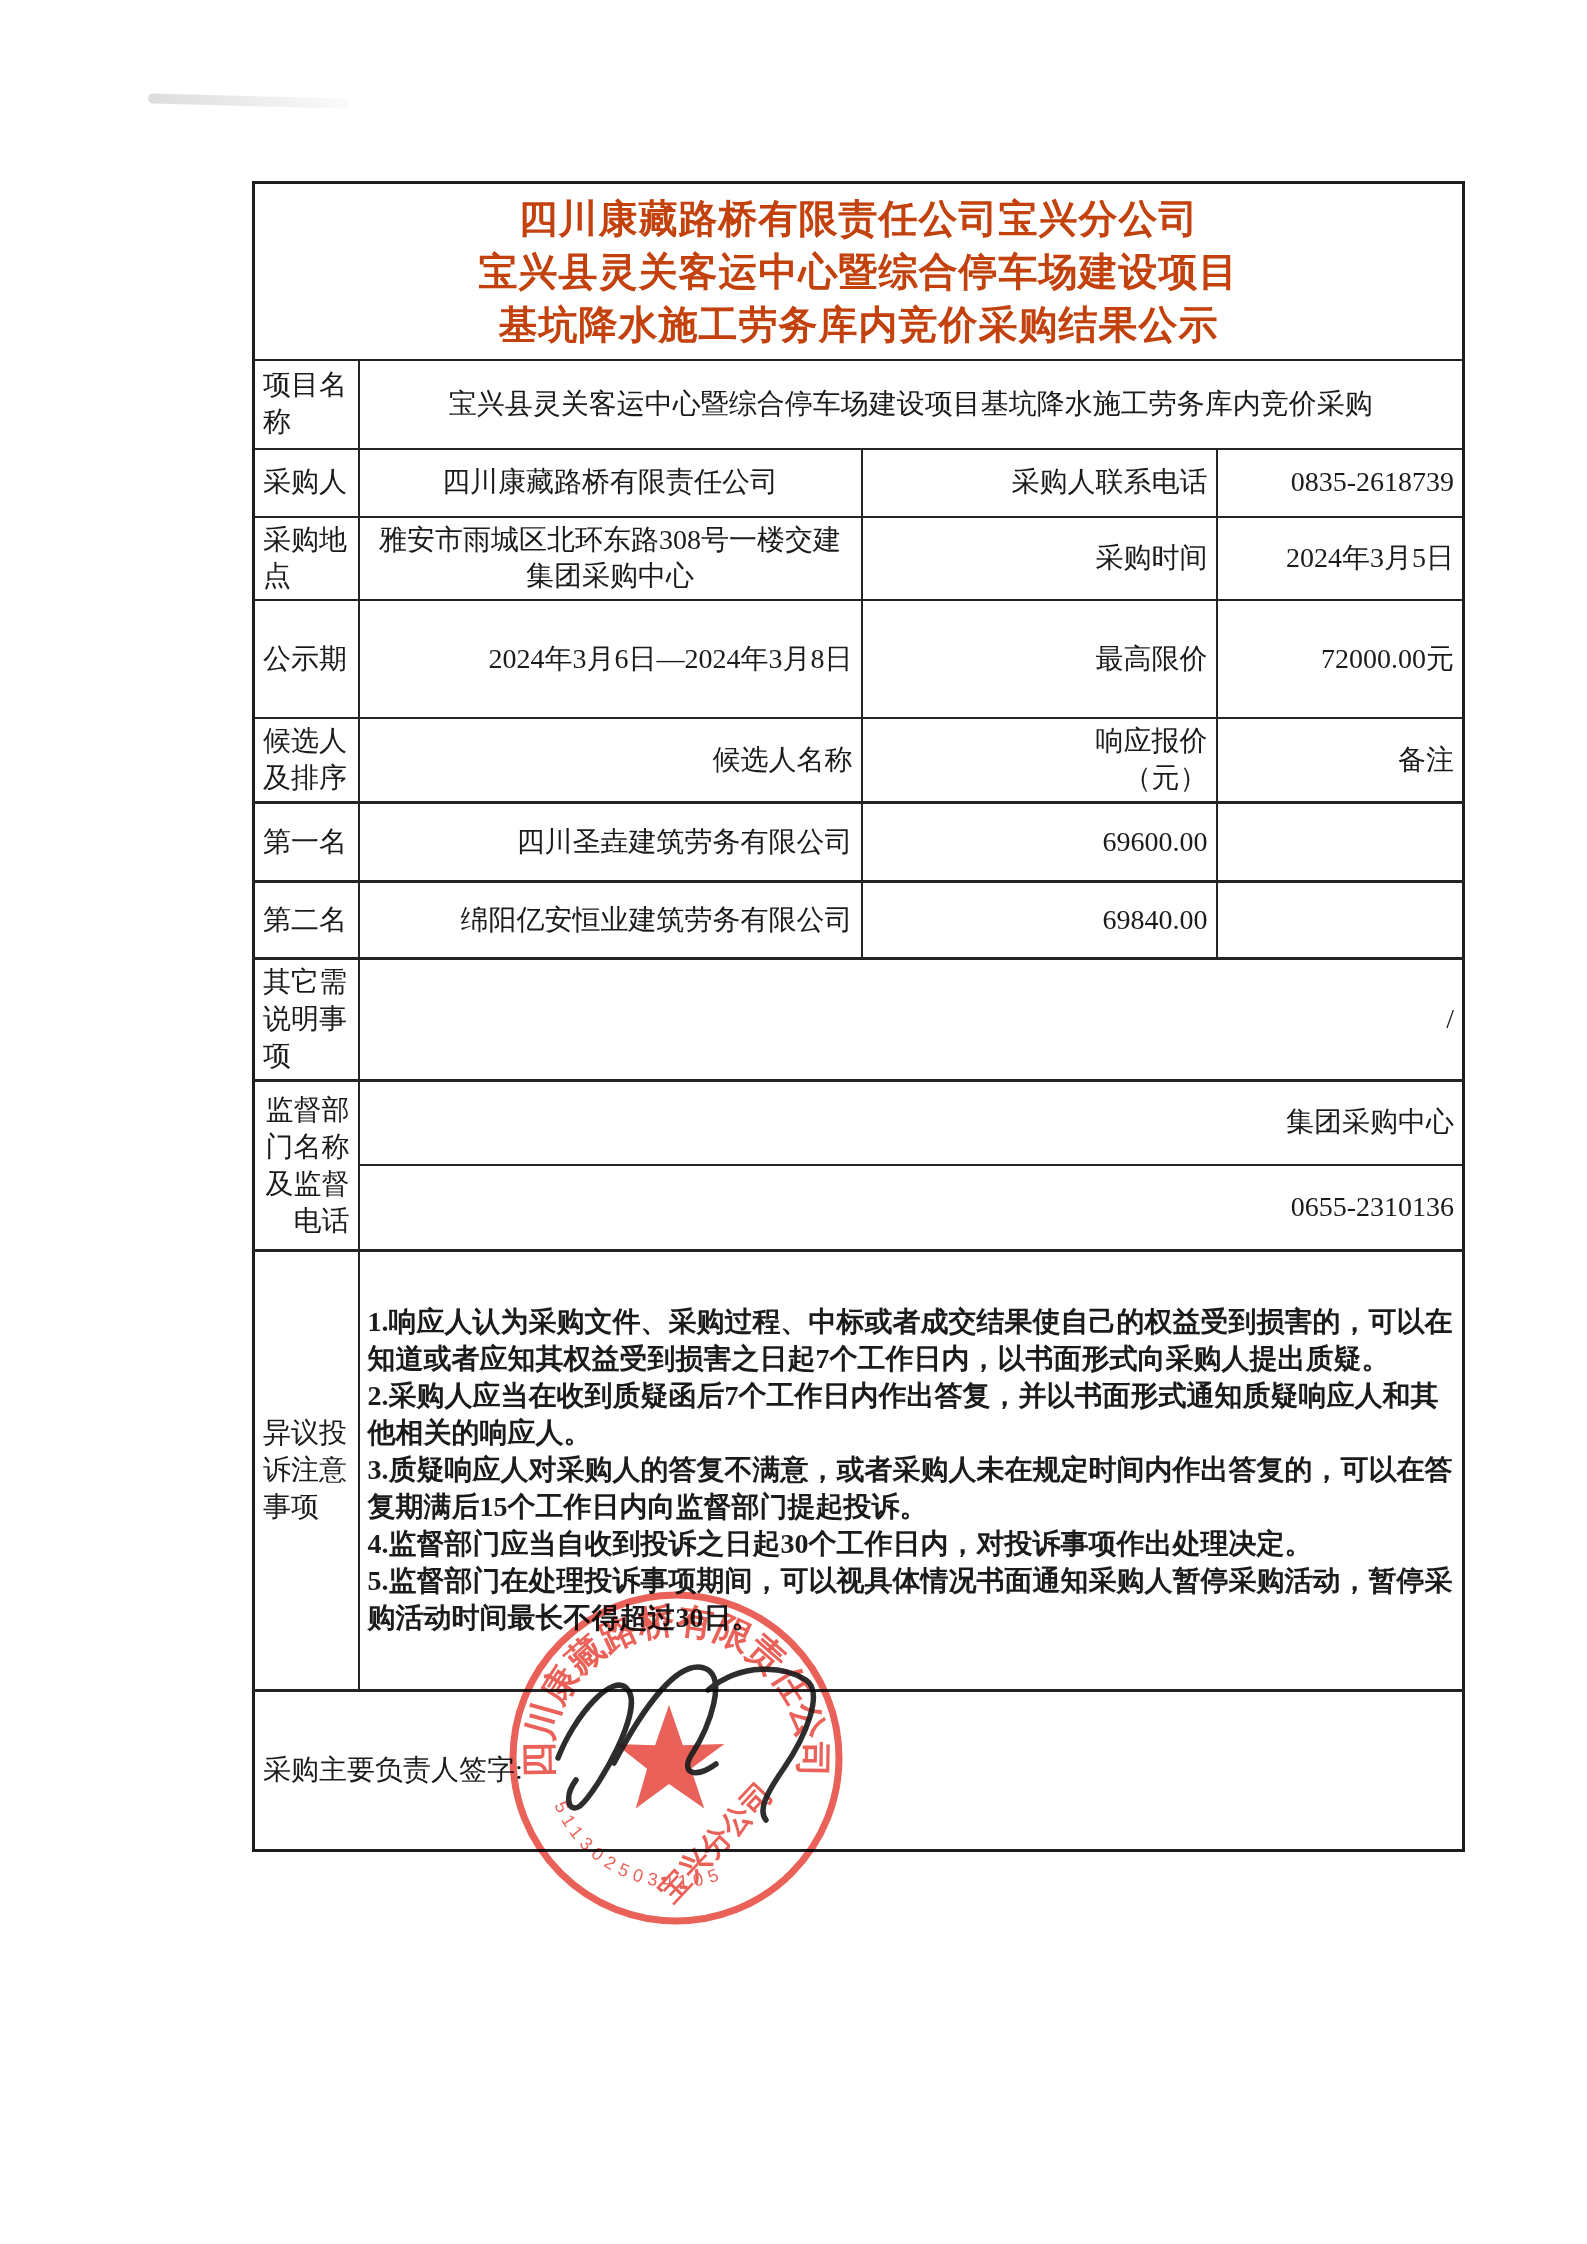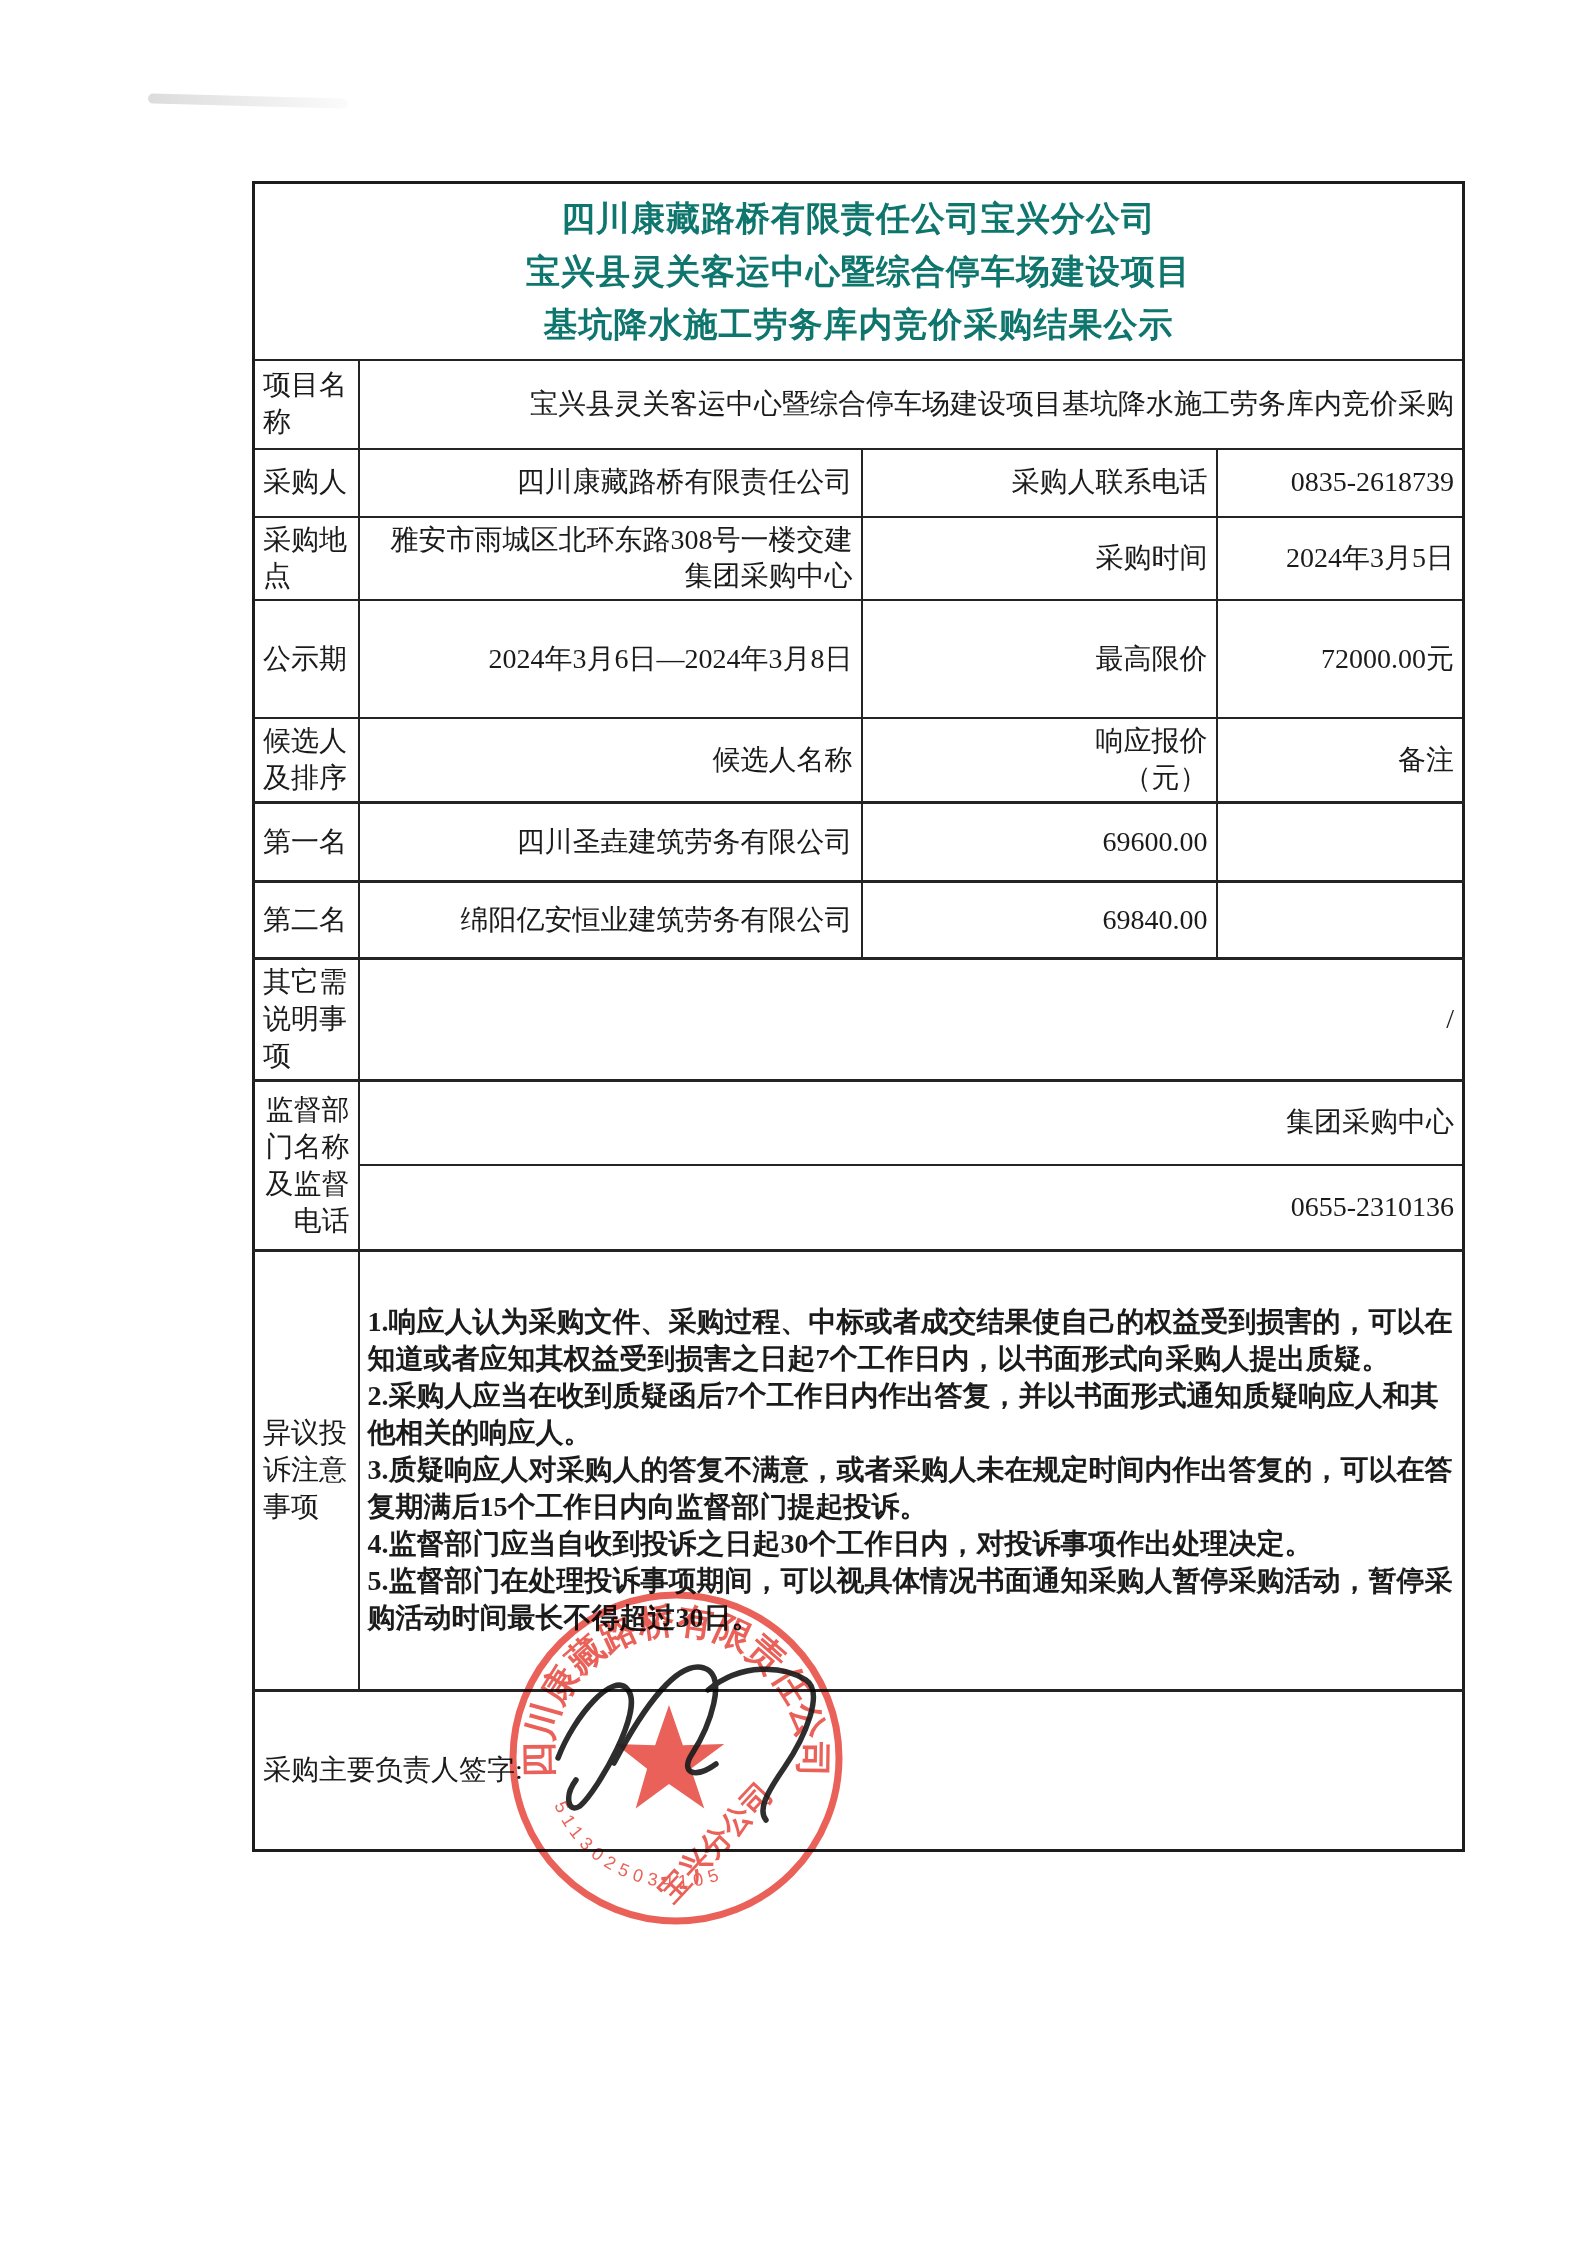--- a/index.html
+++ b/index.html
@@ -27,26 +27,26 @@
     vertical-align:middle;
     font-size:28px; line-height:1.32;
     padding:4px 8px;
     overflow:hidden;
     word-break:break-all;
   }
   tr.thick td { border-top-width:3px; }
   .title-cell { text-align:center; padding:10px 0; }
   .title-line {
     font-family:"Liberation Sans","DejaVu Sans",sans-serif;
-    font-weight:bold; font-size:34px; line-height:53px; letter-spacing:1px;
-    color:#0f766e;
+    font-weight:bold; font-size:39px; line-height:53px; letter-spacing:1px;
+    color:#c2410c;
   }
   .lbl { text-align:left; padding-left:8px; padding-right:6px;margin-top:27px; }
   .lbl-center { text-align:right; padding-left:4px; padding-right:4px; }
-  .val-left { text-align:right; padding-left:12px; }
+  .val-left { text-align:center; padding-left:12px; }
   .val-center { text-align:right; }
   .two-line { line-height:1.35; }
   .notes-cell { text-align:left; font-size:25px; line-height:31px; padding:14px 14px;font-weight:bold; }
   .notes-cell div { margin:0; }
   .sign-cell { text-align:left; padding-left:6px; font-size:29px; }
   .stamp-wrap {
     position:absolute; left:476px; top:1558px; width:400px; height:400px;
     mix-blend-mode:multiply;
   }
   .stamp-wrap svg { width:100%; height:100%; }

